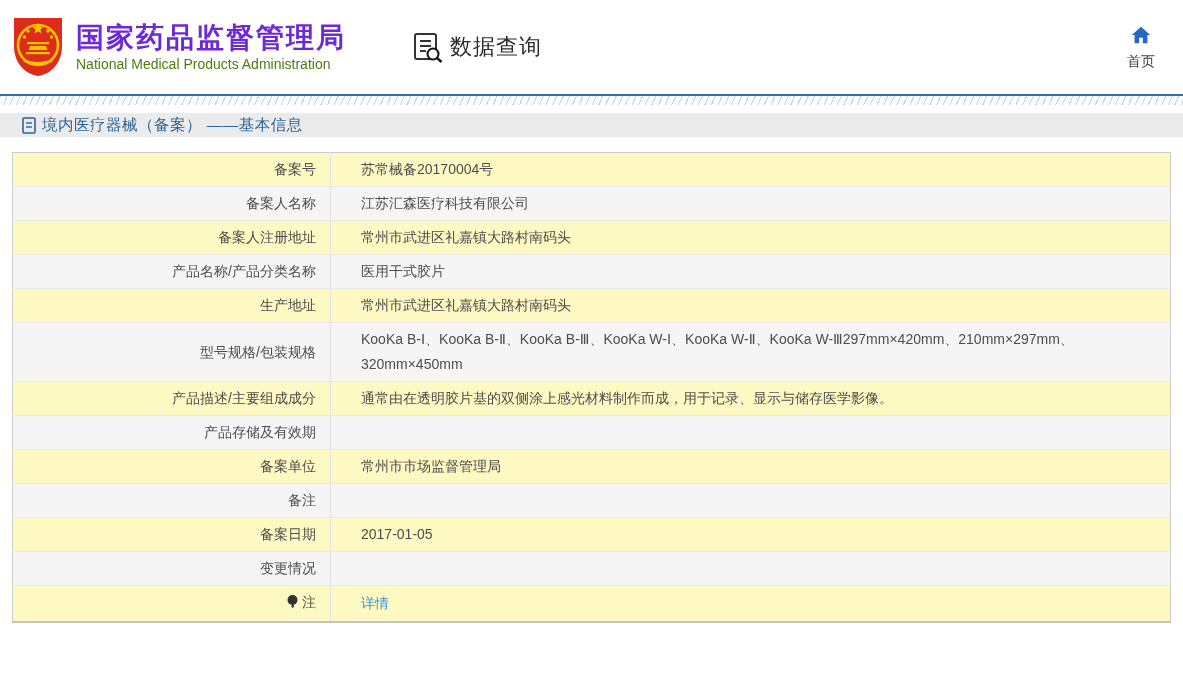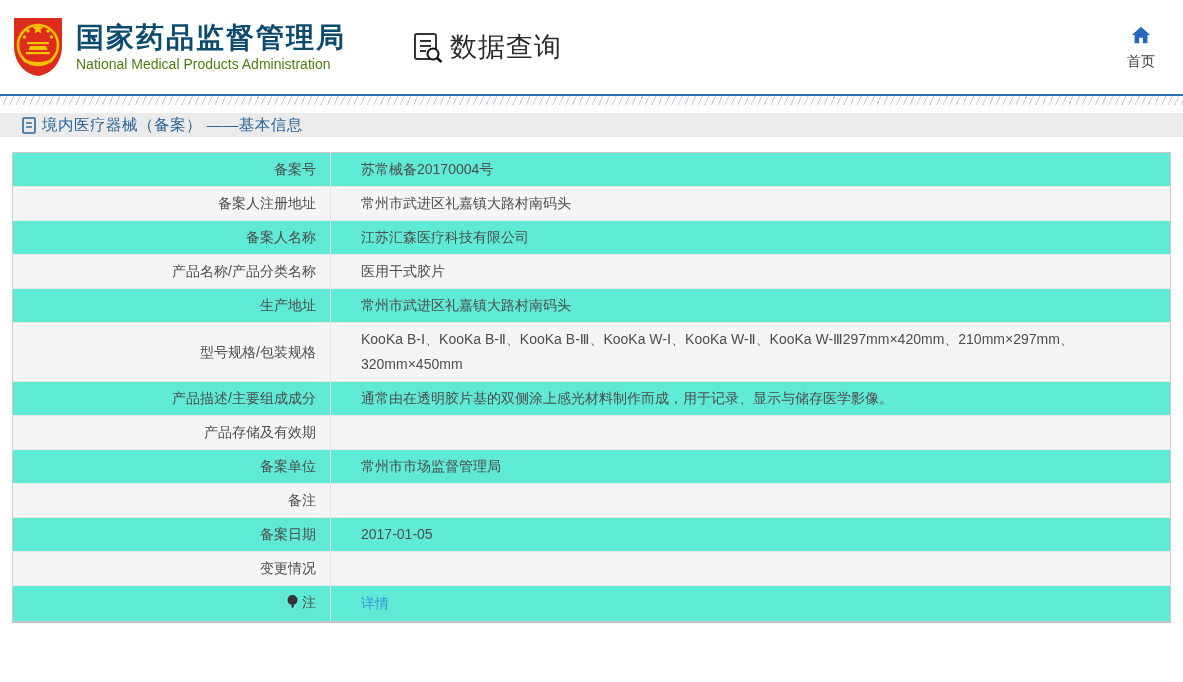--- a/index.html
+++ b/index.html
@@ -3,44 +3,44 @@
 <meta charset="utf-8">
 <style>
   * { margin: 0; padding: 0; box-sizing: border-box; }
   html, body { width: 1183px; height: 682px; overflow: hidden; background: #fff;
     font-family: "Liberation Sans", "DejaVu Sans", sans-serif; }
 
   
   .header { height: 94px; background: #fff; display: flex; align-items: center; padding: 0 28px 0 12px; }
   .logo-block { display: flex; align-items: center; cursor: pointer; }
   .emblem { width: 52px; height: 62px; margin-right: 12px; flex: 0 0 auto; }
-  .brand-cn { font-size: 28px; font-weight: bold; color: #0c4a6e; letter-spacing: 2px; line-height: 1.15; }
+  .brand-cn { font-size: 28px; font-weight: bold; color: #6d28d9; letter-spacing: 2px; line-height: 1.15; }
   .brand-en { font-size: 14px; color: #4d7c0f; margin-top: 2px; }
   .query-block { display: flex; align-items: center; margin-left: 66px; cursor: pointer; }
   .query-icon { width: 32px; height: 32px; margin-right: 6px; }
-  .query-label { font-size: 27px; color: #2b2b2b; letter-spacing: 1px; }
+  .query-label { font-size: 22px; color: #2b2b2b; letter-spacing: 1px; }
   .header-nav { margin-left: auto; display: flex; gap: 24px; }
   .nav-item { display: flex; flex-direction: column; align-items: center; cursor: pointer; }
   .nav-item svg { width: 22px; height: 22px; margin-bottom: 7px; }
   .nav-label { font-size: 14px; color: #3d3d3d; white-space: nowrap; }
 
   
   .blue-line { height: 2px; background: #2f6db8; }
   .hatch-band { height: 9px; background-color: #fdfdfd;
     background-image: repeating-linear-gradient(115deg, #c7d2da 0, #c7d2da 1px, transparent 1px, transparent 6px); }
 
   
   .crumb-band { margin-top: 8px; height: 24px; background: #ebebeb; display: flex; align-items: center; padding-left: 22px; }
   .crumb-icon { width: 14px; height: 17px; margin-right: 6px; }
   .crumb-text { font-size: 15.5px; color: #2a6496; letter-spacing: 0.5px; }
 
   
   .table-wrap { margin: 15px 12px 0 12px; }
   table.info { width: 100%; border-collapse: collapse; font-size: 14px; color: #4d4d4d;
-    border: 1px solid #cccccc; border-bottom: 2px solid #c3c3c3; background: #5eead4; }
+    border: 1px solid #cccccc; border-bottom: 2px solid #c3c3c3; background: #fef9c3; }
   table.info tr { border-bottom: 1px solid #e8e8e8; }
   table.info tr:nth-child(even) { background: #f5f5f5; }
   th.cell-label { width: 318px; text-align: right; font-weight: normal; padding: 4px 14px;
     line-height: 25px; height: 25px; border-right: 1px solid #e3e3e3; color: #4d4d4d; vertical-align: middle; }
   td.cell-value { padding: 4px 30px; line-height: 25px; vertical-align: middle; }
   .label-icon { display: inline-block; vertical-align: -2px; margin-right: 3px; }
   a.value-link { color: #3a95d9; text-decoration: none; cursor: pointer; }
 </style>
 </head>
 <body>
@@ -102,27 +102,27 @@
 
 <div class="table-wrap">
   <table class="info">
     <tbody id="table-body">
   <tr>
     <th class="cell-label"><span class="label-text">备案号</span></th>
     <td class="cell-value"><span class="value-text">苏常械备20170004号</span></td>
   </tr>
 
   <tr>
-    <th class="cell-label"><span class="label-text">备案人注册地址</span></th>
-    <td class="cell-value"><span class="value-text">常州市武进区礼嘉镇大路村南码头</span></td>
+    <th class="cell-label"><span class="label-text">备案人名称</span></th>
+    <td class="cell-value"><span class="value-text">江苏汇森医疗科技有限公司</span></td>
   </tr>
 
   <tr>
-    <th class="cell-label"><span class="label-text">备案人名称</span></th>
-    <td class="cell-value"><span class="value-text">江苏汇森医疗科技有限公司</span></td>
+    <th class="cell-label"><span class="label-text">备案人注册地址</span></th>
+    <td class="cell-value"><span class="value-text">常州市武进区礼嘉镇大路村南码头</span></td>
   </tr>
 
   <tr>
     <th class="cell-label"><span class="label-text">产品名称/产品分类名称</span></th>
     <td class="cell-value"><span class="value-text">医用干式胶片</span></td>
   </tr>
 
   <tr>
     <th class="cell-label"><span class="label-text">生产地址</span></th>
     <td class="cell-value"><span class="value-text">常州市武进区礼嘉镇大路村南码头</span></td>

